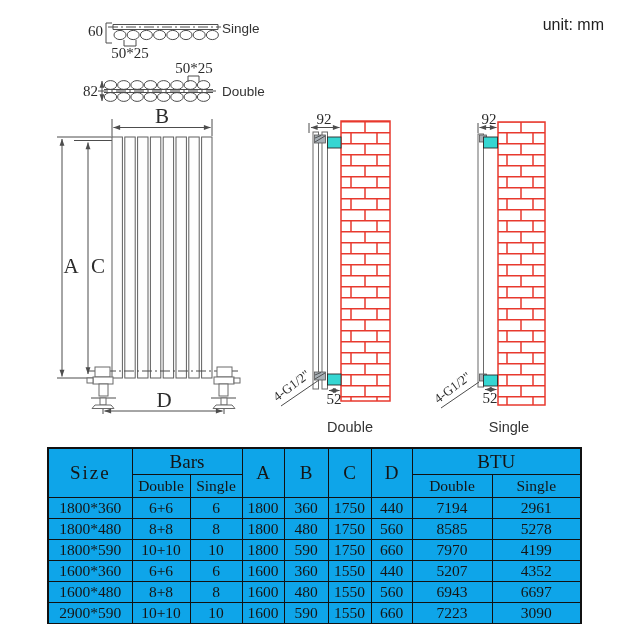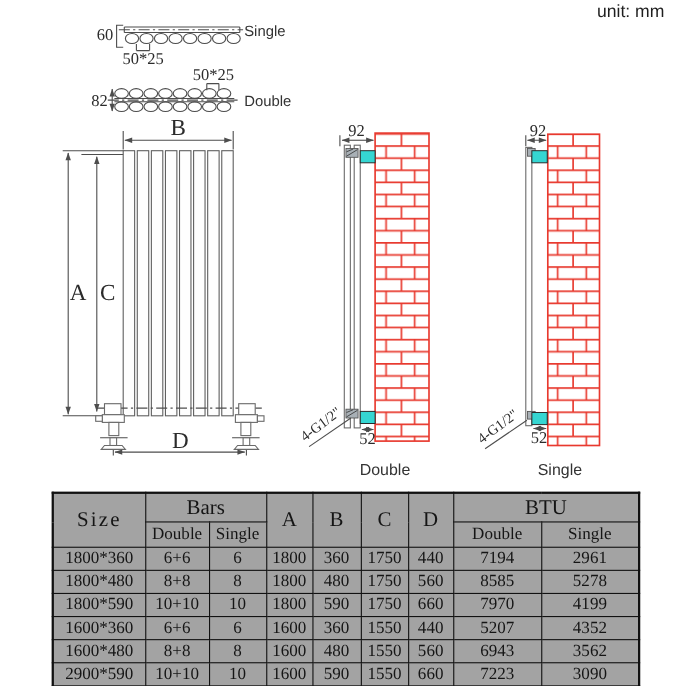--- a/index.html
+++ b/index.html
@@ -1,30 +1,30 @@
 <!DOCTYPE html>
 <html><head>
 <meta charset="utf-8">
 <style>
   html,body{margin:0;padding:0;background:#ffffff;}
   .sheet{position:relative;width:624px;height:624px;background:#fff;overflow:hidden;
          font-family:"Liberation Sans",sans-serif;}
-  .unit{position:absolute;top:2px;right:20px;font-size:16px;color:#1f1f1f;}
+  .unit{position:absolute;top:16px;right:20px;font-size:16px;color:#1f1f1f;}
   svg text{fill:#2b2b2b;}
   .dim{font-family:"Liberation Serif",serif;font-size:15px;}
   .dims{font-family:"Liberation Serif",serif;font-size:13px;}
   .letter{font-family:"Liberation Serif",serif;font-size:21px;}
   .cap{font-family:"Liberation Sans",sans-serif;font-size:13.5px;fill:#333;}
   .ln{stroke:#4d4d4d;stroke-width:1;fill:none;}
   .dd{stroke-dasharray:10 3 2 3;}
   .panel{fill:#fefefe;stroke:#5f5f5f;stroke-width:1;}
   .slab{fill:#ffffff;stroke:#6a6a6a;stroke-width:1;}
   .hatch{fill:#a8b0b6;stroke:#555;stroke-width:0.8;}
   .spec{position:absolute;left:47px;top:447px;border-collapse:collapse;table-layout:fixed;
-        font-family:"Liberation Serif",serif;color:#151515;background:#a3a3a3;}
+        font-family:"Liberation Serif",serif;color:#151515;background:#0ea5e9;}
   .spec td{border:1px solid #111;text-align:center;vertical-align:middle;padding:0;}
   .spec{border:2px solid #111;}
   .h-size{font-size:19px;letter-spacing:2px;}
   .h-main{font-size:19px;}
   .h-sub{font-size:15.5px;}
   .spec .data td{font-size:15.5px;height:20px;}
   .hr1 td{height:25px;}
   .hr2 td{height:22px;}
 </style>
 </head>
@@ -264,21 +264,21 @@
       </tr>
       <tr class="data">
         <td>1600*480</td>
         <td>8+8</td>
         <td>8</td>
         <td>1600</td>
         <td>480</td>
         <td>1550</td>
         <td>560</td>
         <td>6943</td>
-        <td>3562</td>
+        <td>6697</td>
       </tr>
       <tr class="data">
         <td>2900*590</td>
         <td>10+10</td>
         <td>10</td>
         <td>1600</td>
         <td>590</td>
         <td>1550</td>
         <td>660</td>
         <td>7223</td>

